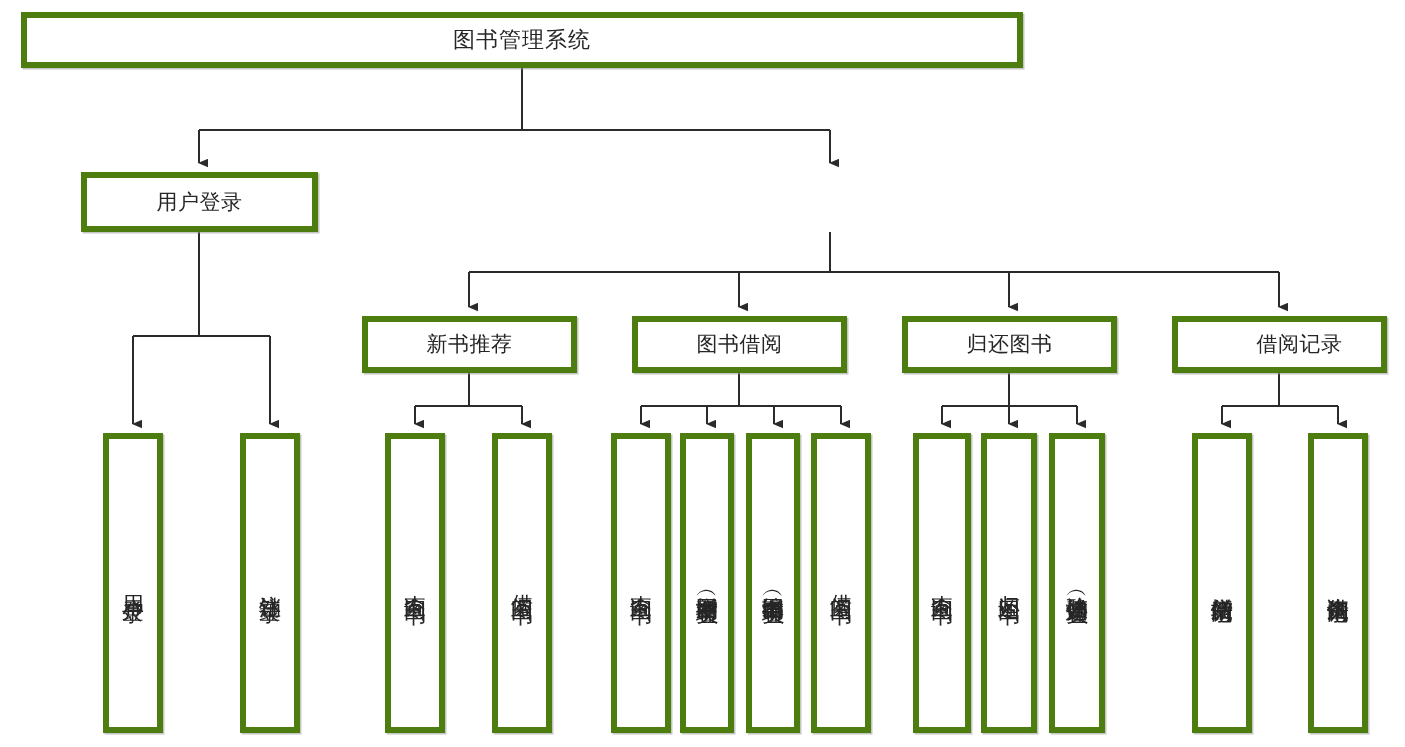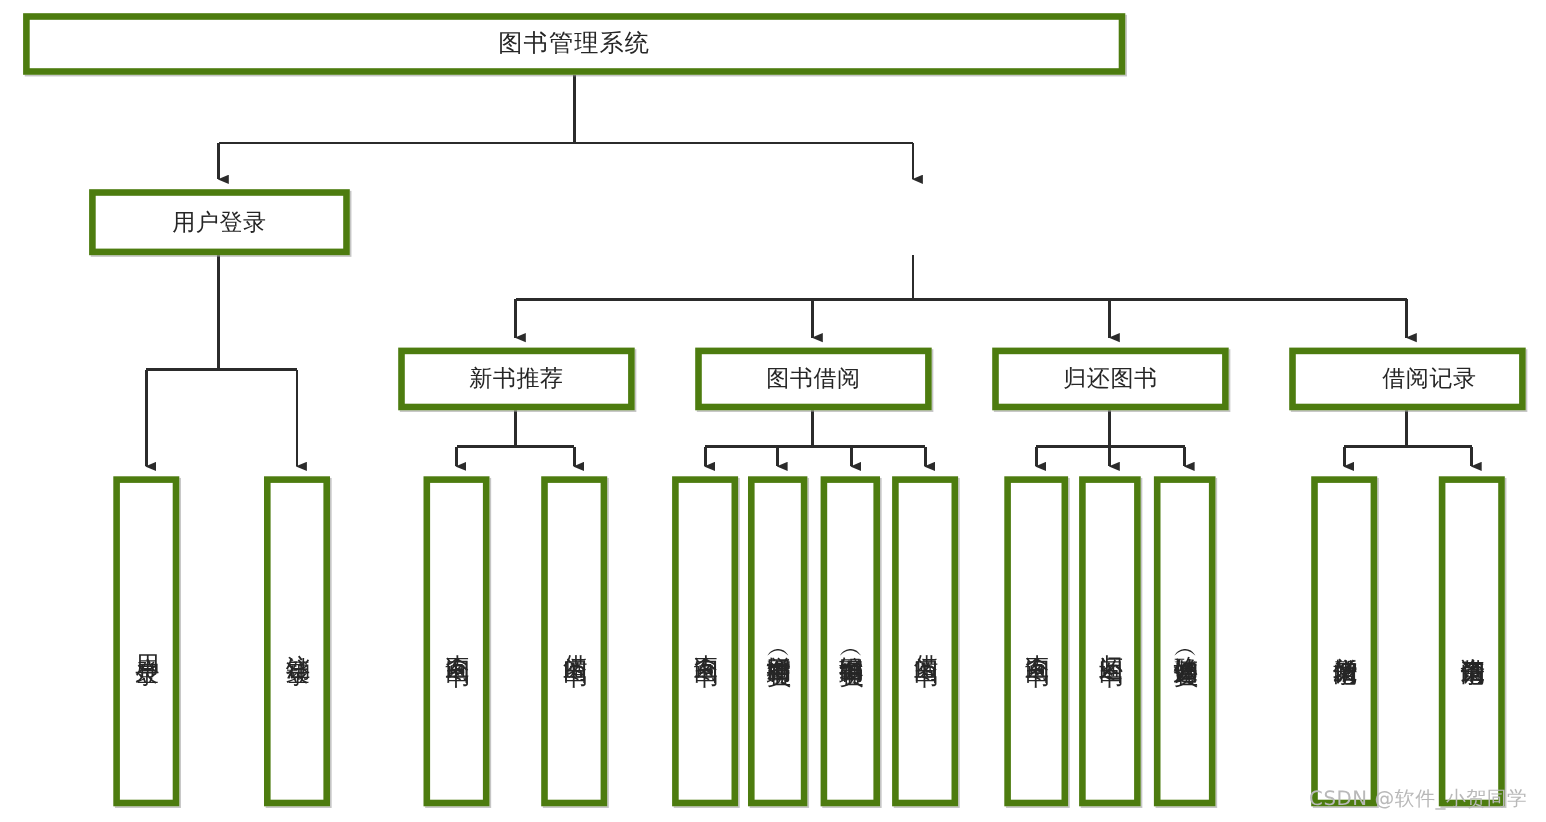--- a/index.html
+++ b/index.html
@@ -194,15 +194,14 @@
     <span class="node-label">确认归还（管理员）</span>
   </div>
 
   <div class="node vert long" style="left:1192px; top:433px; width:60px; height:300px;">
     <span class="node-label">新增借阅记录</span>
   </div>
   <div class="node vert long" style="left:1308px; top:433px; width:60px; height:300px;">
     <span class="node-label">查询借阅记录</span>
   </div>
 
-  <div id="watermark">CSDN @软件_小贺同学</div>
 
 </div>
 
 </body></html>

